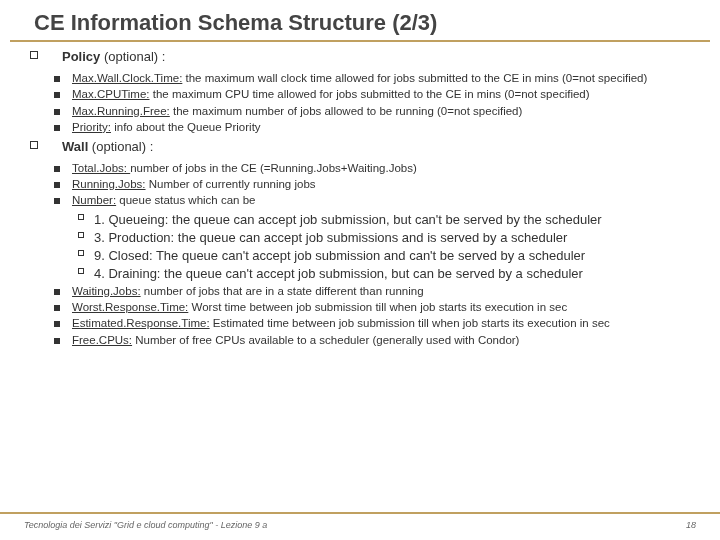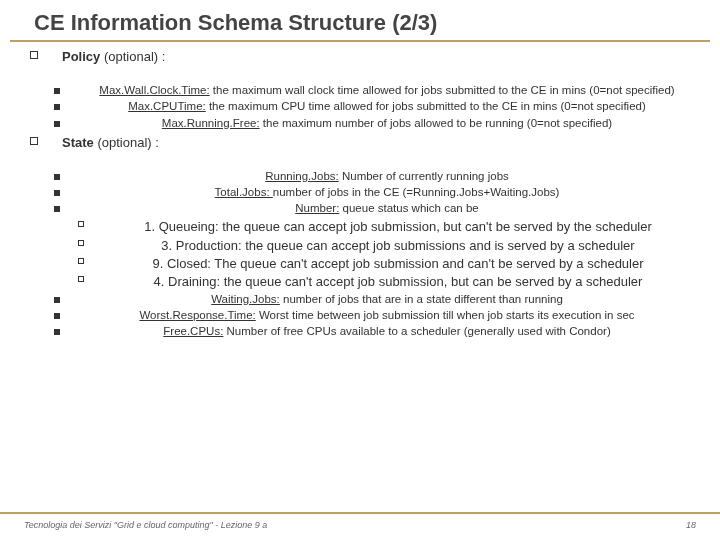--- a/index.html
+++ b/index.html
@@ -38,21 +38,21 @@
   .lvl1 > li::before {
     content: "";
     position: absolute;
     left: 2px; top: 3px;
     width: 8px; height: 8px;
     border: 1px solid #333;
     box-sizing: border-box;
   }
   .lvl1 > li > .hdr { font-size: 13px; }
   .lvl1 > li > .hdr .b { font-weight: bold; padding-left: 12px; }
-  .lvl2 { margin-top: 18px; text-align: center; }
+  .lvl2 { margin-top: 6px; }
   .lvl2 > li {
     position: relative;
     padding-left: 22px;
     margin-bottom: 1px;
   }
   .lvl2 > li::before {
     content: "";
     position: absolute;
     left: 4px; top: 5px;
     width: 6px; height: 6px;
@@ -94,35 +94,37 @@
 <hr class="title-rule">
 
 <div class="content">
   <ul class="lvl1" id="lvl1">
       <li>
         <div class="hdr"><span class="b">Policy</span> (optional) :</div>
         <ul class="lvl2">
           <li><span class="u">Max.Wall.Clock.Time:</span> the maximum wall clock time allowed for jobs submitted to the CE in mins (0=not specified)</li>
           <li><span class="u">Max.CPUTime:</span> the maximum CPU time allowed for jobs submitted to the CE in mins (0=not specified)</li>
           <li><span class="u">Max.Running.Free:</span> the maximum number of jobs allowed to be running (0=not specified)</li>
+          <li><span class="u">Priority:</span> info about the Queue Priority</li>
         </ul>
       </li>
       <li>
-        <div class="hdr"><span class="b">State</span> (optional) :</div>
+        <div class="hdr"><span class="b">Wall</span> (optional) :</div>
         <ul class="lvl2">
+          <li><span class="u">Total.Jobs: </span> number of jobs in the CE (=Running.Jobs+Waiting.Jobs)</li>
           <li><span class="u">Running.Jobs:</span> Number of currently running jobs</li>
-          <li><span class="u">Total.Jobs: </span> number of jobs in the CE (=Running.Jobs+Waiting.Jobs)</li>
           <li><span class="u">Number:</span> queue status which can be<ul class="lvl3">
               <li>1. Queueing: the queue can accept job submission, but can't be served by the scheduler</li>
               <li>3. Production: the queue can accept job submissions and is served by a scheduler</li>
               <li>9. Closed: The queue can't accept job submission and can't be served by a scheduler</li>
               <li>4. Draining: the queue can't accept job submission, but can be served by a scheduler</li>
             </ul></li>
           <li><span class="u">Waiting.Jobs:</span> number of jobs that are in a state different than running</li>
           <li><span class="u">Worst.Response.Time:</span> Worst time between job submission till when job starts its execution in sec</li>
+          <li><span class="u">Estimated.Response.Time:</span> Estimated time between job submission till when job starts its execution in sec</li>
           <li><span class="u">Free.CPUs:</span> Number of free CPUs available to a scheduler (generally used with Condor)</li>
         </ul>
       </li>
     </ul>
 </div>
 
 <div class="footer">
   <span>Tecnologia dei Servizi "Grid e cloud computing" - Lezione 9 a</span>
   <span>18</span>
 </div>

